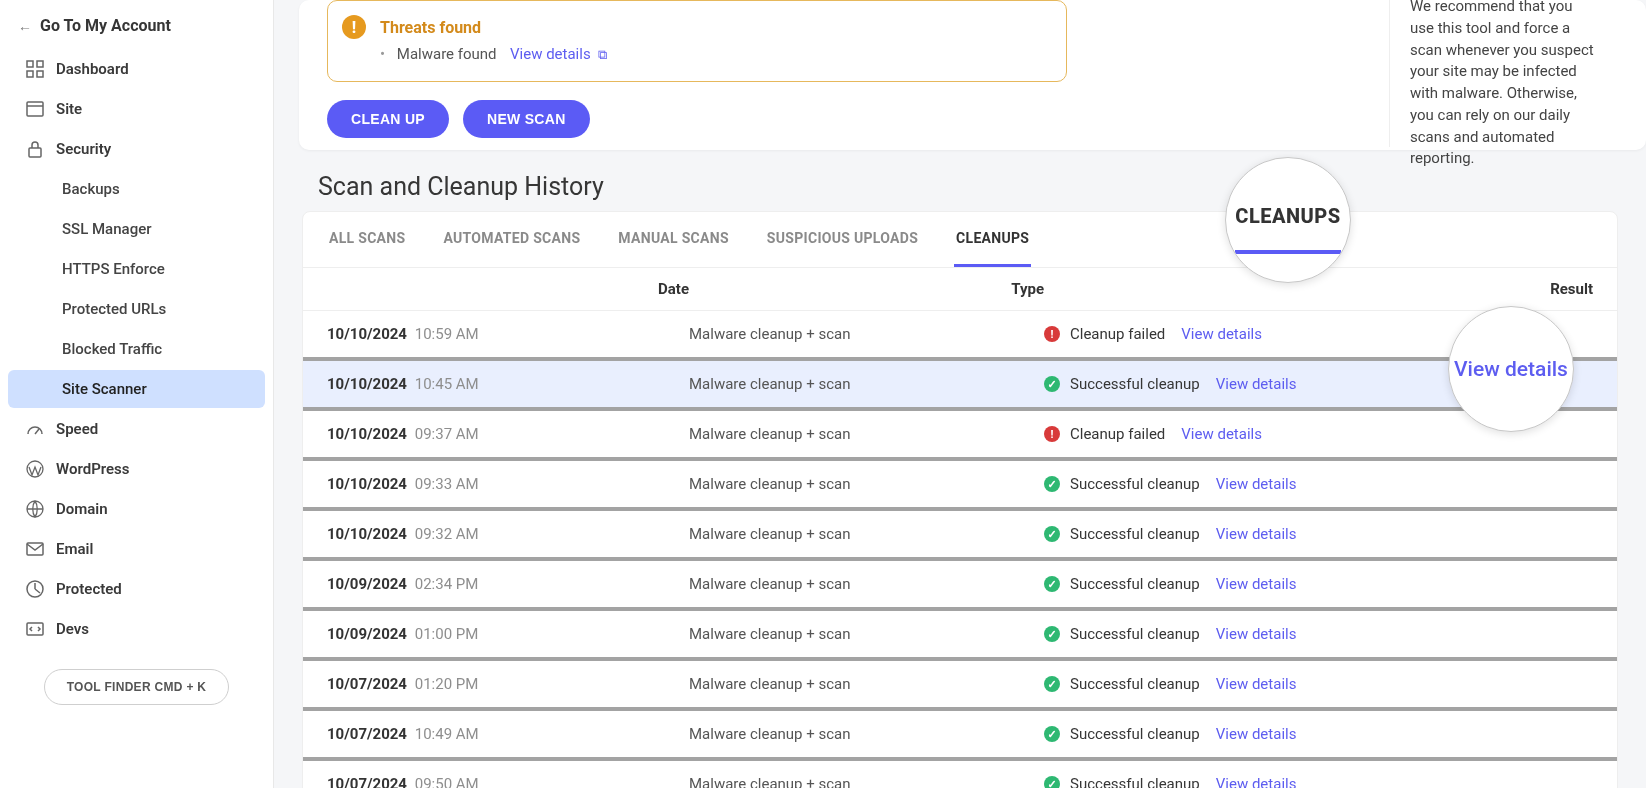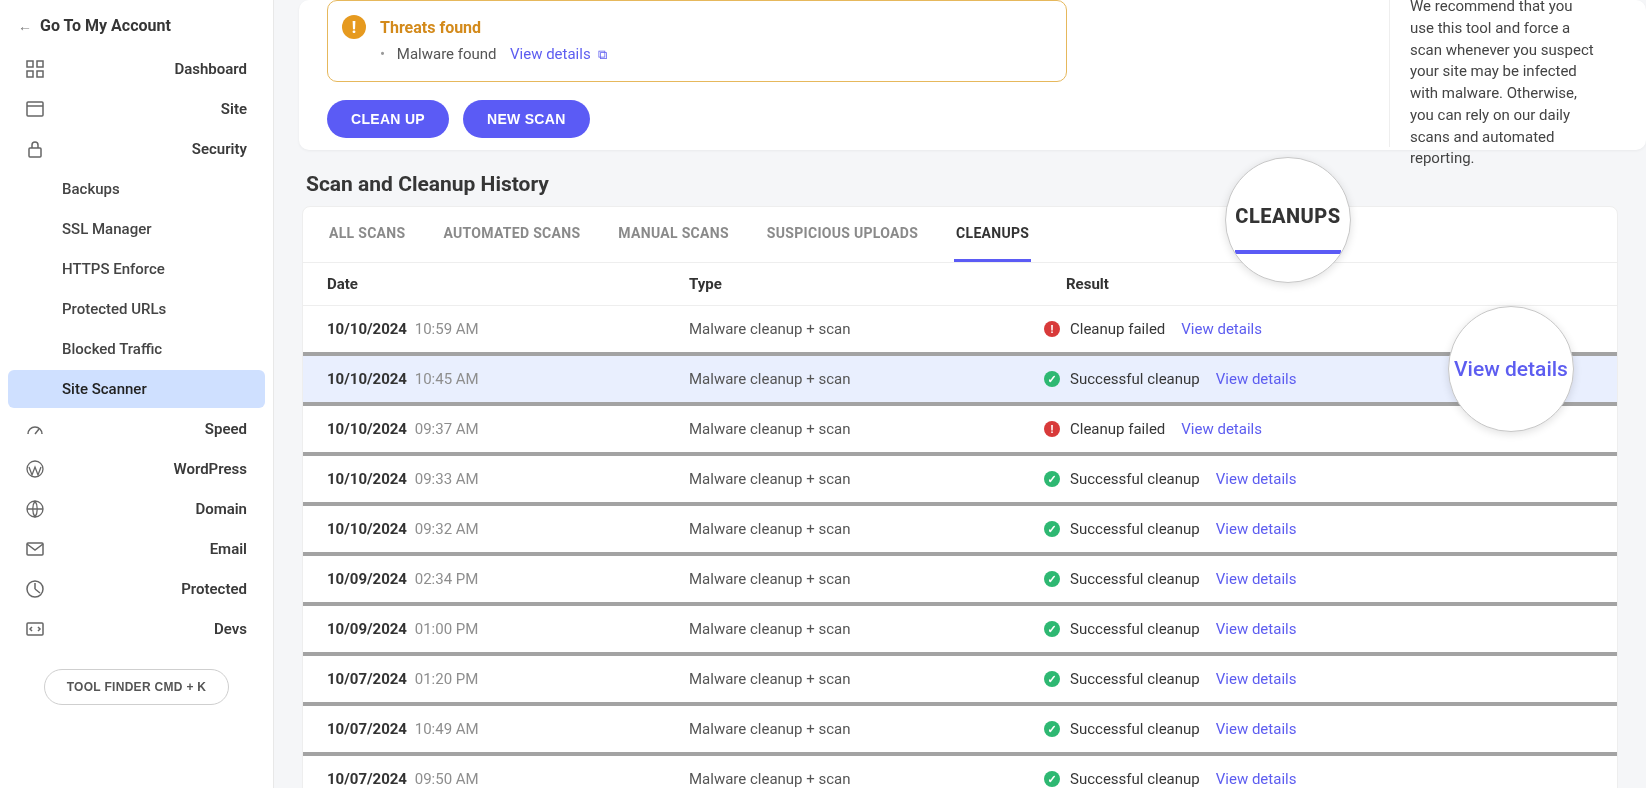--- a/index.html
+++ b/index.html
@@ -41,21 +41,20 @@
   .nav-item, .nav-sub {
     display: flex;
     align-items: center;
     gap: 12px;
     padding: 10px 18px;
     cursor: pointer;
     color: #3a3a3a;
     font-weight: 600;
     border-radius: 6px;
     margin: 1px 8px;
-    justify-content: space-between;
   }
   .nav-item .icon {
     width: 18px; height: 18px;
     display: inline-flex;
     align-items: center; justify-content: center;
     color: #666;
   }
   .nav-sub {
     padding-left: 54px;
     font-weight: 500;
@@ -155,23 +154,23 @@
     border-radius: 10px;
     box-shadow: 0 1px 3px rgba(0,0,0,.05);
     position: absolute;
     top: 0;
     left: 25px;
     right: 0;
     height: 150px;
   }
 
   .history-title {
-    font-size: 21px;
-    font-weight: 700;
-    margin: 34px 0 10px 4px;
+    font-size: 25px;
+    font-weight: 400;
+    margin: 34px 0 10px 16px;
   }
 
   .history {
     background: #fff;
     border: 1px solid #eee;
     border-radius: 8px;
   }
   .tabs {
     display: flex;
     gap: 34px;
@@ -192,20 +191,21 @@
     border-bottom: 3px solid #5b5bf5;
   }
 
   .thead {
     display: flex;
     padding: 12px 24px;
     border-bottom: 1px solid #eee;
     color: #333;
     font-weight: 700;
     font-size: 15px;
+    text-align: right;
   }
   .col-date { width: 362px; }
   .col-type { width: 355px; }
   .col-result { flex: 1; }
 
   .row {
     display: flex;
     align-items: center;
     padding: 14px 24px;
     border-bottom: 4px solid #a3a3a3;

